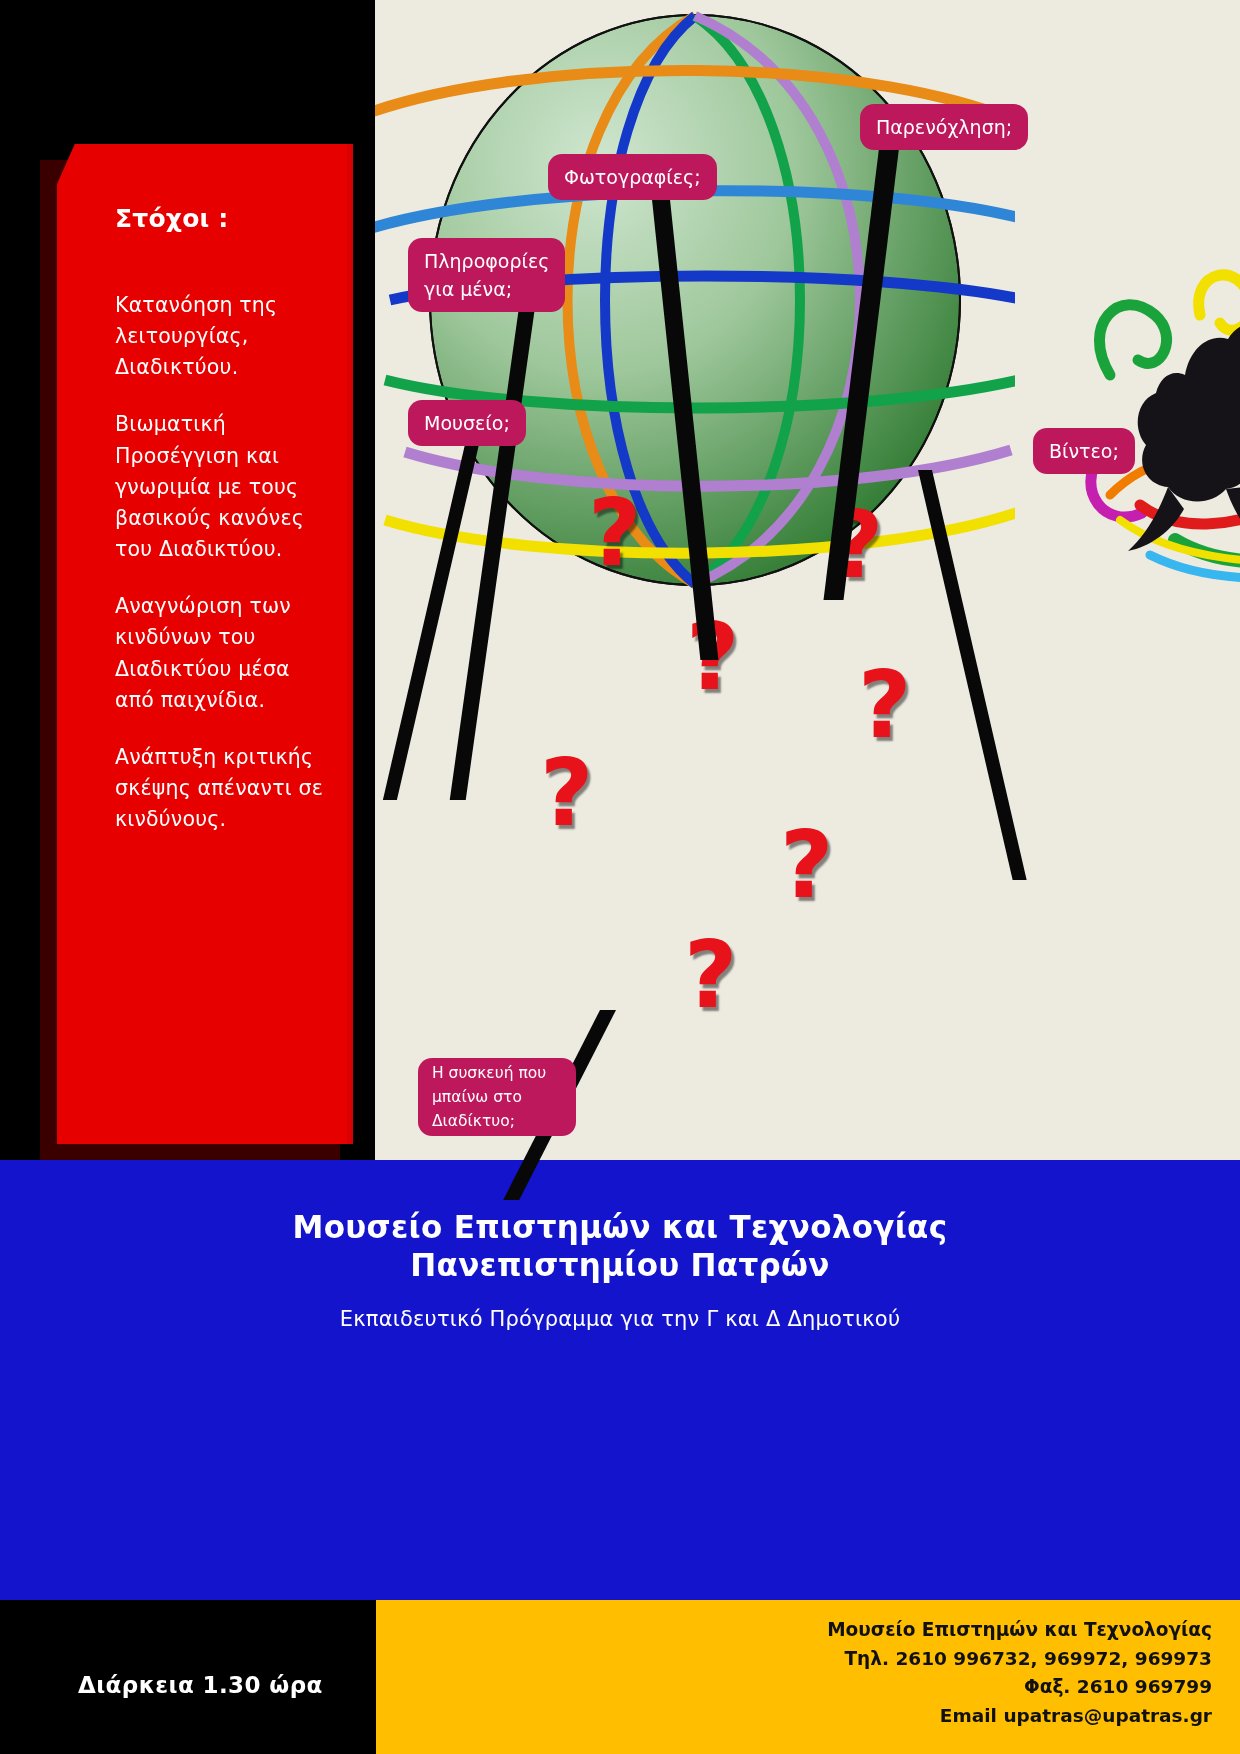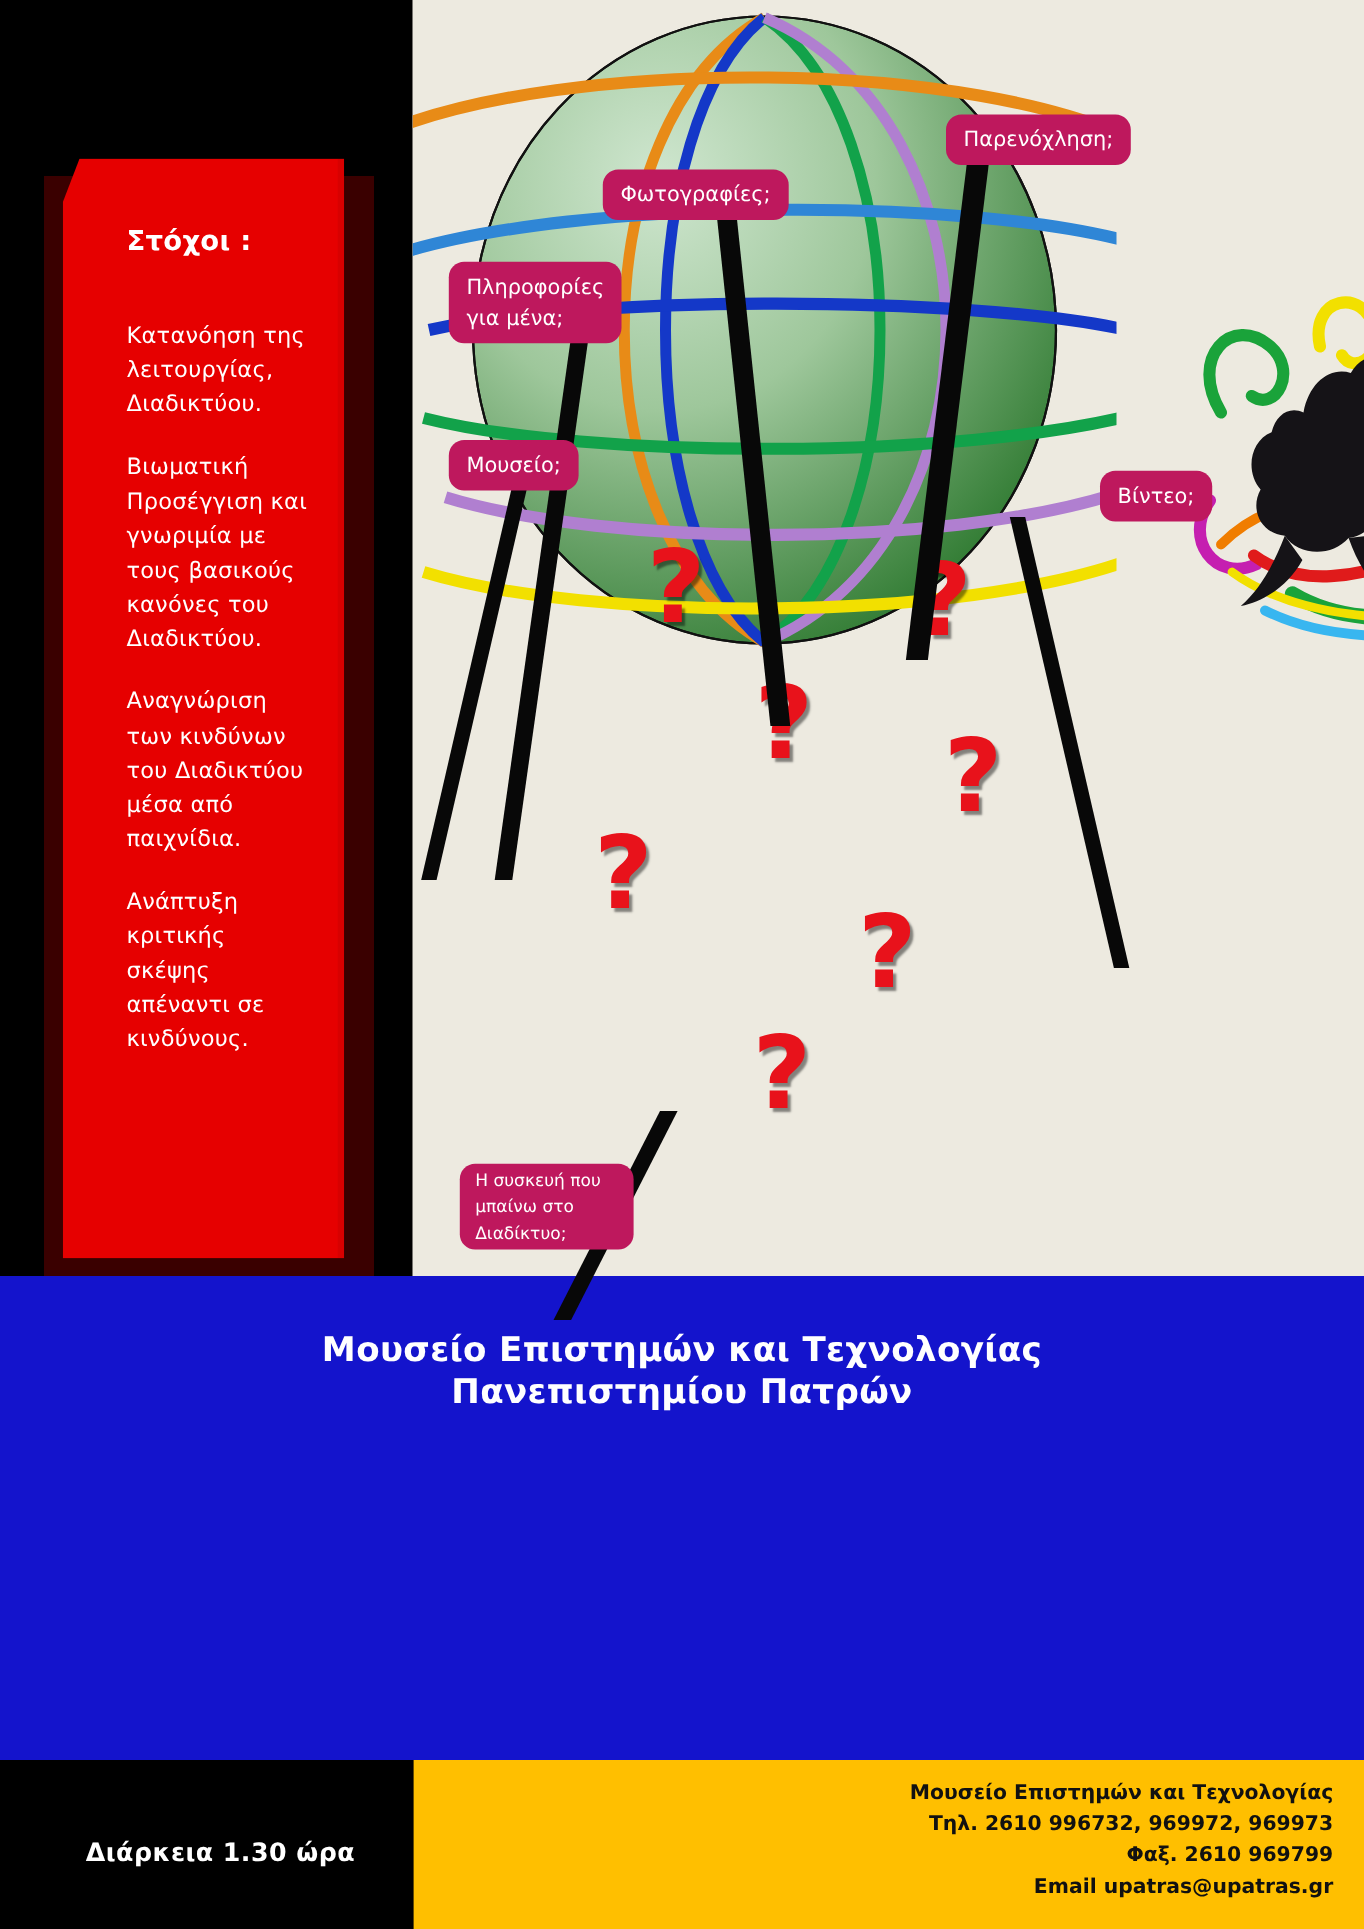--- a/index.html
+++ b/index.html
@@ -17,21 +17,21 @@
     position:absolute;left:375px;top:0;width:865px;height:1160px;
     background:#edeae0;overflow:hidden;
   }
 
   
   .red-box-shadow{
     position:absolute;left:40px;top:160px;width:300px;height:1000px;
     background:#3a0000;
   }
   .red-box{
-    position:absolute;left:57px;top:144px;width:256px;height:1000px;
+    position:absolute;left:57px;top:144px;width:296px;height:1000px;
     background:#e60000;
     clip-path:polygon(6% 0%, 100% 0%, 100% 100%, 0% 100%, 0% 4%);
     box-shadow:inset -6px 0 0 rgba(0,0,0,.06);
   }
   .red-box .inner{
     padding:56px 26px 0 58px;color:#fff;
     font-size:20.5px;line-height:1.52;letter-spacing:.2px;
   }
   .red-title{font-size:25px;font-weight:bold;margin:0 0 52px 0;}
   .red-box p{margin:0 0 26px 0;}
@@ -165,41 +165,42 @@
   <div class="tail" style="left:520px;top:300px;width:16px;height:500px;transform:skewX(-8deg);transform-origin:top center;"></div>
   <div class="tail" style="left:466px;top:440px;width:14px;height:360px;transform:skewX(-13deg);transform-origin:top center;"></div>
   <div class="tail" style="left:918px;top:470px;width:14px;height:410px;transform:skewX(13deg);transform-origin:top center;"></div>
   <div class="tail" style="left:600px;top:1010px;width:16px;height:190px;transform:skewX(-27deg);transform-origin:top center;"></div>
 
   <div class="bubble" style="left:860px;top:104px;">Παρενόχληση;</div>
   <div class="bubble" style="left:548px;top:154px;">Φωτογραφίες;</div>
   <div class="bubble" style="left:408px;top:238px;">Πληροφορίες
 για μένα;</div>
   <div class="bubble" style="left:408px;top:400px;">Μουσείο;</div>
-  <div class="bubble" style="left:1000px;top:428px;">Βίντεο;</div>
+  <div class="bubble" style="left:1033px;top:428px;">Βίντεο;</div>
   <div class="bubble small" style="left:418px;top:1058px;width:130px;">Η συσκευή που
 μπαίνω  στο
 Διαδίκτυο;</div>
 
   <div class="red-box-shadow"></div>
   <div class="red-box">
     <div class="inner">
       <div class="red-title">Στόχοι :</div>
       <p>Κατανόηση της λειτουργίας, Διαδικτύου.</p>
       <p>Βιωματική Προσέγγιση και γνωριμία με τους βασικούς κανόνες του Διαδικτύου.</p>
       <p>Αναγνώριση των  κινδύνων του Διαδικτύου μέσα από παιχνίδια.</p>
       <p>Ανάπτυξη κριτικής σκέψης απέναντι σε κινδύνους.</p>
     </div>
   </div>
 
   <div class="blue-band">
     <div class="band-title">
       <div>Μουσείο  Επιστημών και Τεχνολογίας</div>
       <div>Πανεπιστημίου Πατρών</div>
     </div>
+    <div class="band-sub">Εκπαιδευτικό Πρόγραμμα για την Γ και Δ Δημοτικού</div>
   </div>
 
   <div class="bottom-black"></div>
   <div class="duration">Διάρκεια  1.30 ώρα</div>
 
   <div class="contact-box">
     <div>Μουσείο Επιστημών και Τεχνολογίας</div>
     <div>Τηλ. 2610 996732, 969972, 969973</div>
     <div>Φαξ. 2610 969799</div>
     <div>Email upatras@upatras.gr</div>

